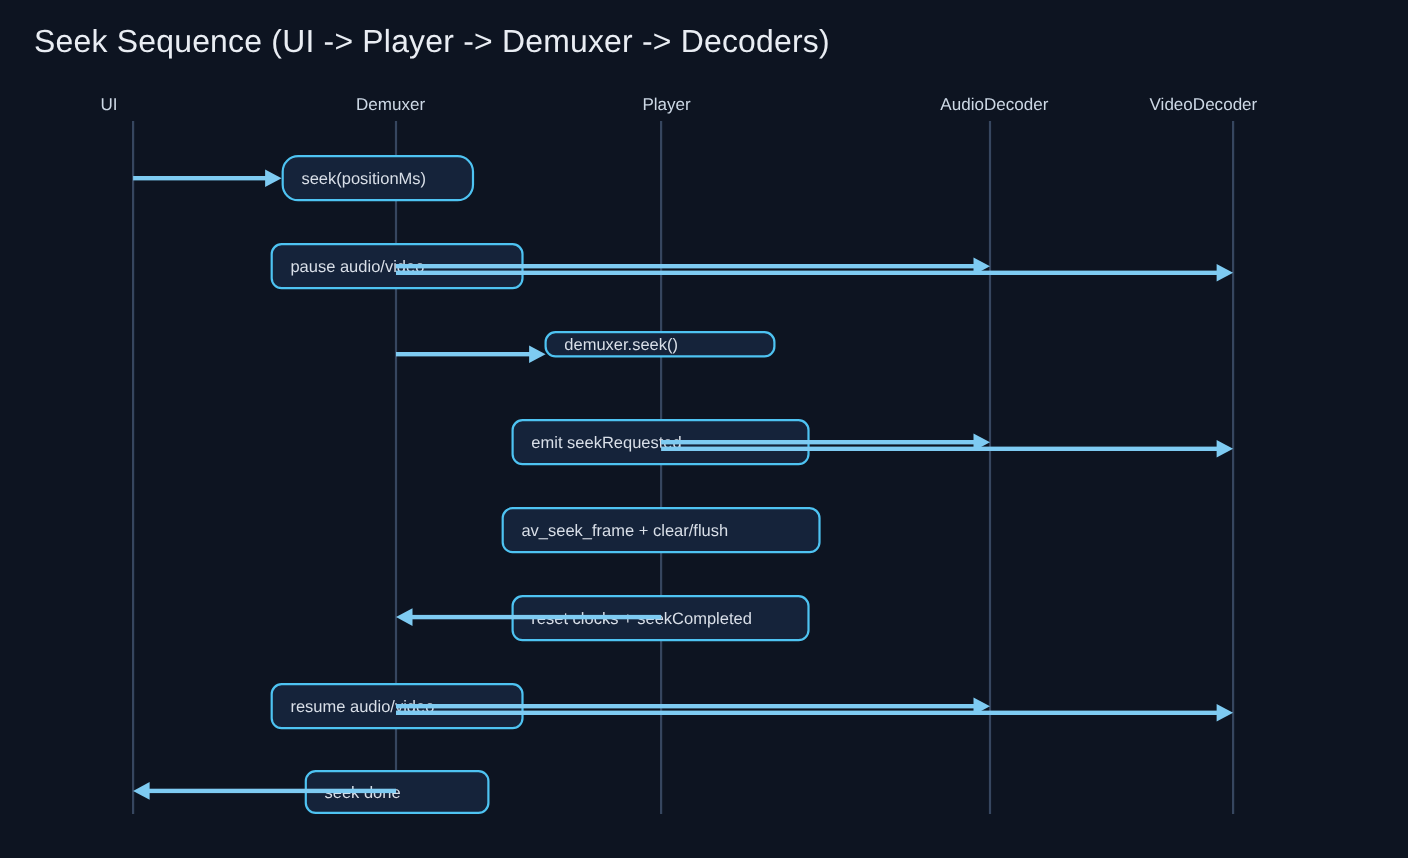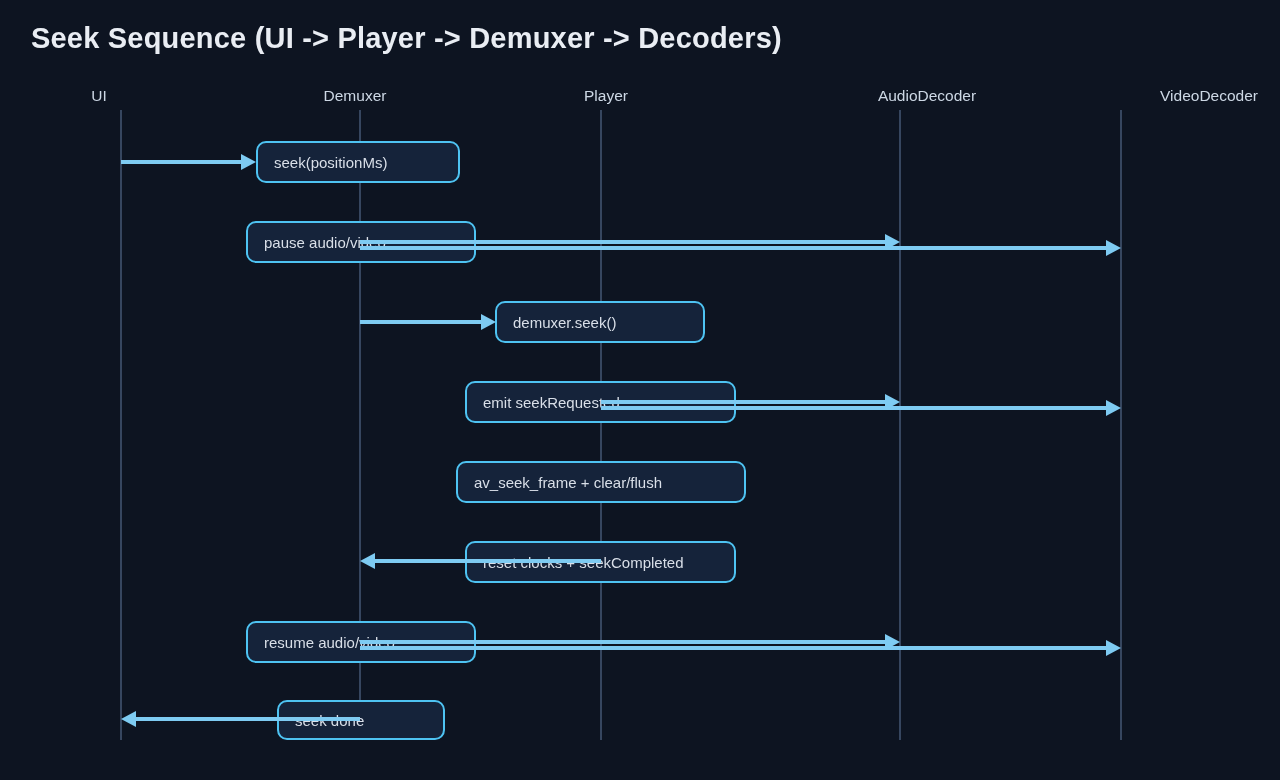--- a/index.html
+++ b/index.html
@@ -11,21 +11,21 @@
   }
   #stage {
     position: relative;
     width: 1280px; height: 780px;
     background: var(--bg, #0d1421);
   }
   .title {
     position: absolute;
     left: 31px; top: 22px;
     font-size: 29px;
-    font-weight: 700;
+    font-weight: 400;
     color: var(--title-text, #e9edf3);
     letter-spacing: 0.2px;
     white-space: nowrap;
   }
   .actor-label {
     position: absolute;
     top: 87px;
     transform: translateX(-50%);
     font-size: 15.5px;
     color: var(--actor-text, #cdd8e5);
@@ -76,31 +76,31 @@
 <body>
 
 <div id="stage">
   <div class="title">Seek Sequence (UI -&gt; Player -&gt; Demuxer -&gt; Decoders)</div>
 <div class="actor-label" style="left: 99px;">UI</div>
     <div class="lifeline" style="left: 120px; top: 110px; height: 630px;"></div>
     <div class="actor-label" style="left: 355px;">Demuxer</div>
     <div class="lifeline" style="left: 359px; top: 110px; height: 630px;"></div>
     <div class="actor-label" style="left: 606px;">Player</div>
     <div class="lifeline" style="left: 600px; top: 110px; height: 630px;"></div>
-    <div class="actor-label" style="left: 927px;">AudioDecoder</div>
+    <div class="actor-label" style="left: 904px;">AudioDecoder</div>
     <div class="lifeline" style="left: 899px; top: 110px; height: 630px;"></div>
-    <div class="actor-label" style="left: 1209px;">VideoDecoder</div>
+    <div class="actor-label" style="left: 1094px;">VideoDecoder</div>
     <div class="lifeline" style="left: 1120px; top: 110px; height: 630px;"></div>
-    <div class="msg-box" style="left: 256px; top: 141px; width: 204px; height: 42px;">
+    <div class="msg-box" style="left: 256px; top: 141px; width: 175px; height: 42px; border-radius: 15px;">
       <span>seek(positionMs)</span>
     </div>
     <div class="msg-box" style="left: 246px; top: 221px; width: 230px; height: 42px;">
       <span>pause audio/video</span>
     </div>
-    <div class="msg-box" style="left: 495px; top: 301px; width: 210px; height: 42px;">
+    <div class="msg-box" style="left: 495px; top: 301px; width: 210px; height: 24px;">
       <span>demuxer.seek()</span>
     </div>
     <div class="msg-box" style="left: 465px; top: 381px; width: 271px; height: 42px;">
       <span>emit seekRequested</span>
     </div>
     <div class="msg-box" style="left: 456px; top: 461px; width: 290px; height: 42px;">
       <span>av_seek_frame + clear/flush</span>
     </div>
     <div class="msg-box" style="left: 465px; top: 541px; width: 271px; height: 42px;">
       <span>reset clocks + seekCompleted</span>

